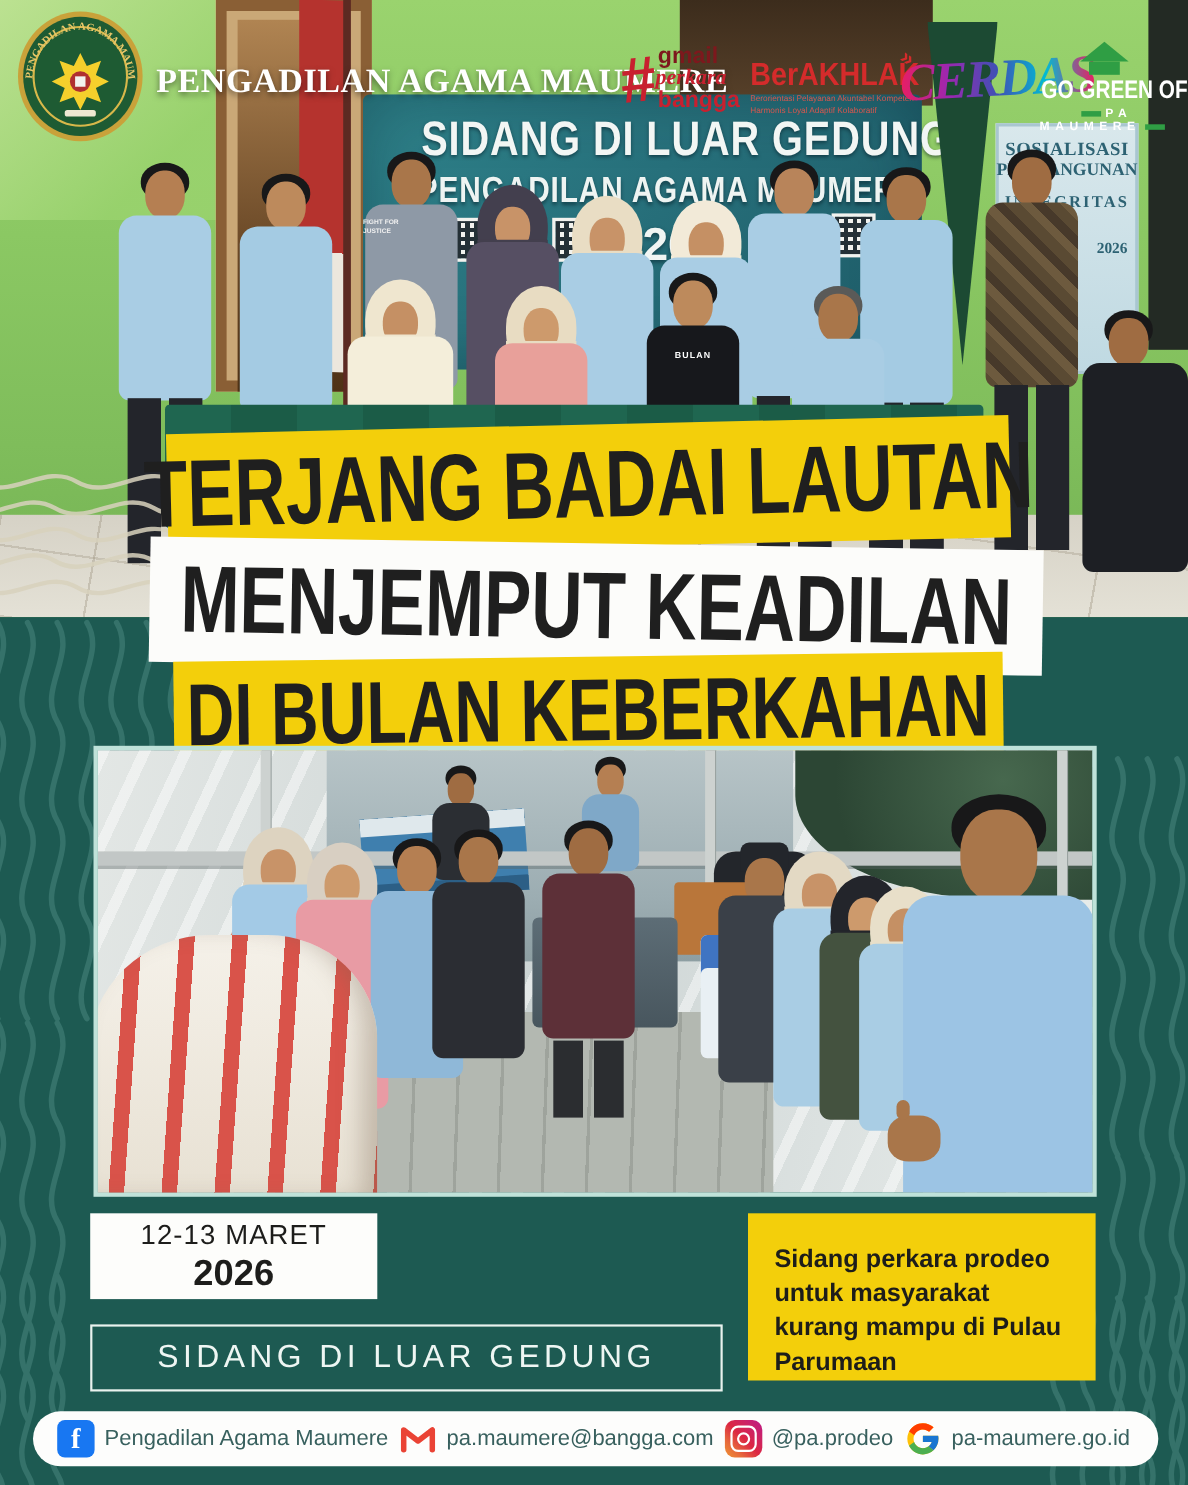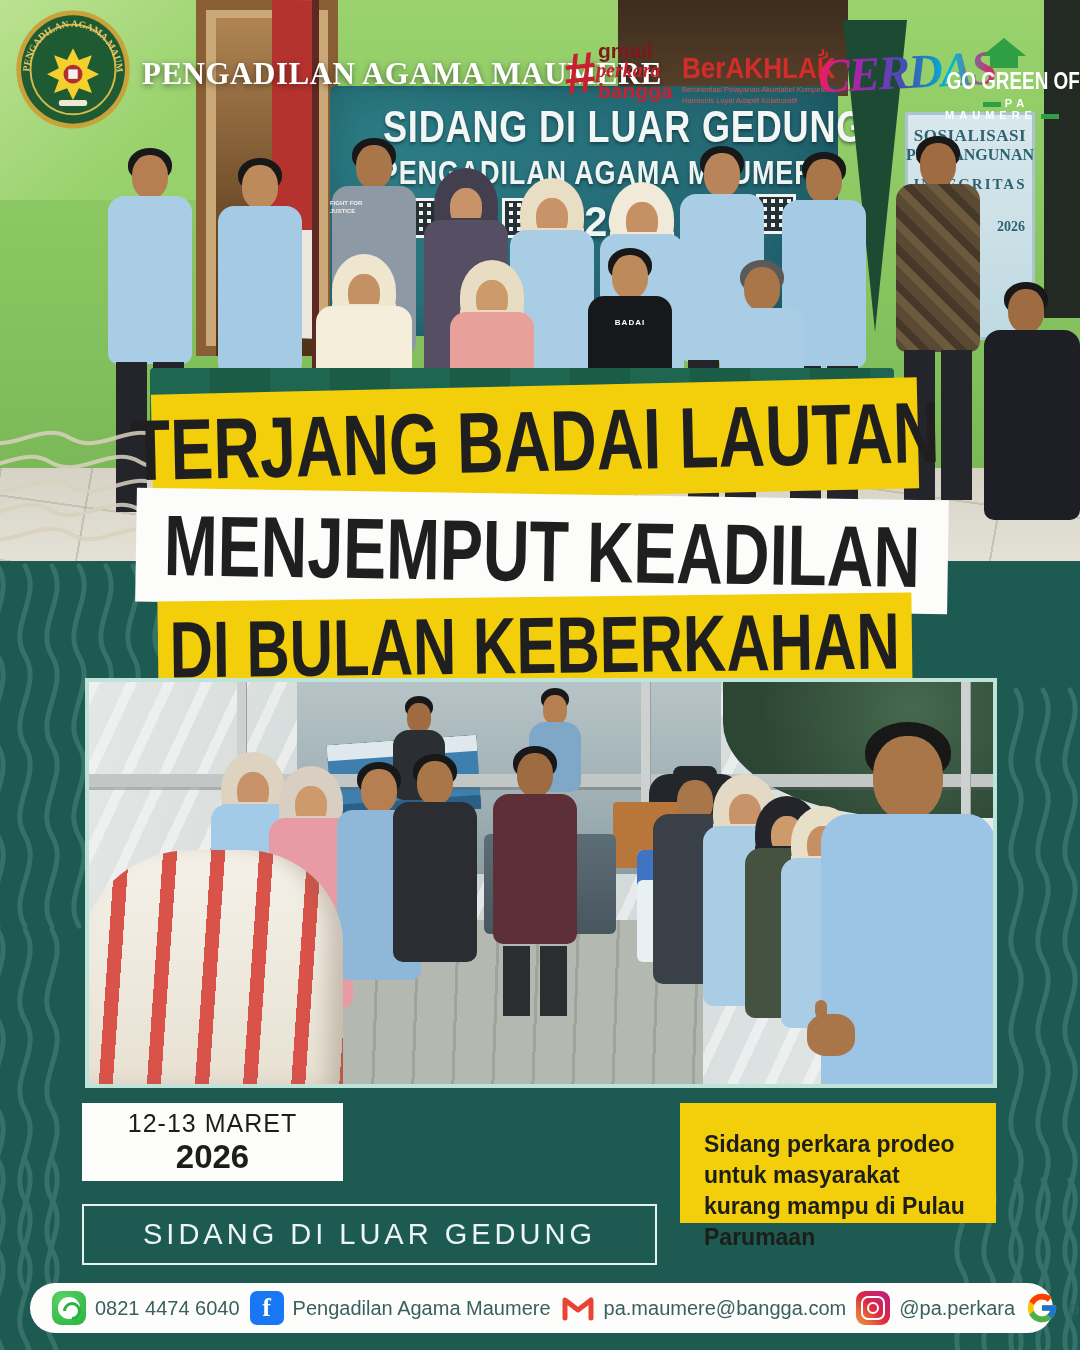--- a/index.html
+++ b/index.html
@@ -142,21 +142,21 @@
 
   
   .date-box{position:absolute;left:82px;top:1103px;width:261px;height:78px;background:#fdfdfb;
     display:flex;flex-direction:column;align-items:center;justify-content:center;color:#1d1d1b;}
   .date-box .d1{font-size:25px;letter-spacing:1px;}
   .date-box .d2{font-size:33px;font-weight:800;}
   .loc-box{position:absolute;left:377px;top:1103px;width:276px;height:78px;background:#f3cf0b;
     display:flex;align-items:center;gap:16px;padding-left:26px;box-sizing:border-box;color:#171714;}
   .loc-box .lbl{font-size:23px;}
   .loc-box .nm{font-size:27px;font-weight:800;}
-  .desc-box{position:absolute;left:680px;top:1103px;width:316px;height:120px;background:#f3cf0b;
+  .desc-box{position:absolute;left:680px;top:1103px;width:316px;height:152px;background:#f3cf0b;
     box-sizing:border-box;padding:26px 24px;color:#1d1d1a;font-size:23px;font-weight:700;line-height:1.35;}
   .type-box{position:absolute;left:82px;top:1204px;width:571px;height:57px;border:2px solid #e9f2ee;
     display:flex;align-items:center;justify-content:center;color:#eef6f3;font-size:29px;letter-spacing:4px;}
 
   
   .footer{position:absolute;left:30px;top:1283px;width:1023px;height:50px;background:#fdfdfc;border-radius:25px;
     display:flex;align-items:center;gap:10px;padding:0 8px 0 22px;box-sizing:border-box;color:#38605e;font-size:20px;}
   .footer .item{display:flex;align-items:center;gap:9px;white-space:nowrap;}
   .ic{width:34px;height:34px;flex:0 0 auto;}
   .wa{background:radial-gradient(circle at 30% 25%,#5bd066,#27b43e);border-radius:9px;position:relative;}
@@ -314,21 +314,21 @@
     <div class="person hij sit" style="left:446px;top:264px;--hijab:#e8dcc2;--skin:#cd9a6c;--shirt:#e8a09a;">
         <i class="hair"></i>
         <i class="head"></i>
         <i class="veil"></i>
         <i class="torso"></i>
       </div>
     <div class="person sit" style="left:584px;top:248px;--shirt:#17181c;--skin:#bd8a5c;">
         <i class="hair"></i>
         <i class="head"></i>
         <i class="torso"></i>
-        <i class="badge-txt">BADAI</i>
+        <i class="badge-txt">BULAN</i>
       </div>
     <div class="person sit" style="left:716px;top:260px;--shirt:#a9cde4;--skin:#a9764a;--hair:#5a5a58;">
         <i class="hair"></i>
         <i class="head"></i>
         <i class="torso"></i>
       </div>
 
     <div class="table"></div>
 
     <svg class="abs" style="left:0;top:420px;" width="340" height="141">
@@ -494,36 +494,32 @@
     <div class="d2">2026</div>
   </div>
 
 
   <div class="desc-box">Sidang perkara prodeo untuk masyarakat kurang mampu di Pulau Parumaan</div>
 
   <div class="type-box">SIDANG DI LUAR GEDUNG</div>
 
   <div class="footer">
     <div class="item">
-      <span class="ic wa"></span>
-      <span>0821 4474 6040</span>
-    </div>
-    <div class="item">
       <span class="ic fb">f</span>
       <span>Pengadilan Agama Maumere</span>
     </div>
     <div class="item">
       <svg class="ic" viewBox="0 0 34 26" style="height:26px;">
         <polyline points="4,23 4,5 17,15 30,5 30,23" fill="none" stroke="#ea4335" stroke-width="5" stroke-linecap="round" stroke-linejoin="round"></polyline>
       </svg>
       <span>pa.maumere@bangga.com</span>
     </div>
     <div class="item">
       <span class="ic ig"></span>
-      <span>@pa.perkara</span>
+      <span>@pa.prodeo</span>
     </div>
     <div class="item">
       <svg class="ic" viewBox="0 0 48 48">
         <path fill="#FFC107" d="M43.6 20H24v8h11.3C33.7 32.7 29.3 36 24 36c-6.6 0-12-5.4-12-12s5.4-12 12-12c3.1 0 5.9 1.2 8 3l5.7-5.7C34.5 6.1 29.5 4 24 4 13 4 4 13 4 24s9 20 20 20 20-9 20-20c0-1.3-.1-2.7-.4-4z"></path>
         <path fill="#FF3D00" d="M6.3 14.7l6.6 4.8C14.7 15.1 19 12 24 12c3.1 0 5.9 1.2 8 3l5.7-5.7C34.5 6.1 29.5 4 24 4 16.3 4 9.7 8.3 6.3 14.7z"></path>
         <path fill="#4CAF50" d="M24 44c5.2 0 10-2 13.6-5.2l-6.3-5.3C29.2 35.1 26.7 36 24 36c-5.2 0-9.6-3.3-11.3-8l-6.5 5C9.5 39.6 16.2 44 24 44z"></path>
         <path fill="#1976D2" d="M43.6 20H24v8h11.3c-.8 2.2-2.2 4.1-4 5.5l6.3 5.3C41.4 35.2 44 30 44 24c0-1.3-.1-2.7-.4-4z"></path>
       </svg>
       <span>pa-maumere.go.id</span>
     </div>

